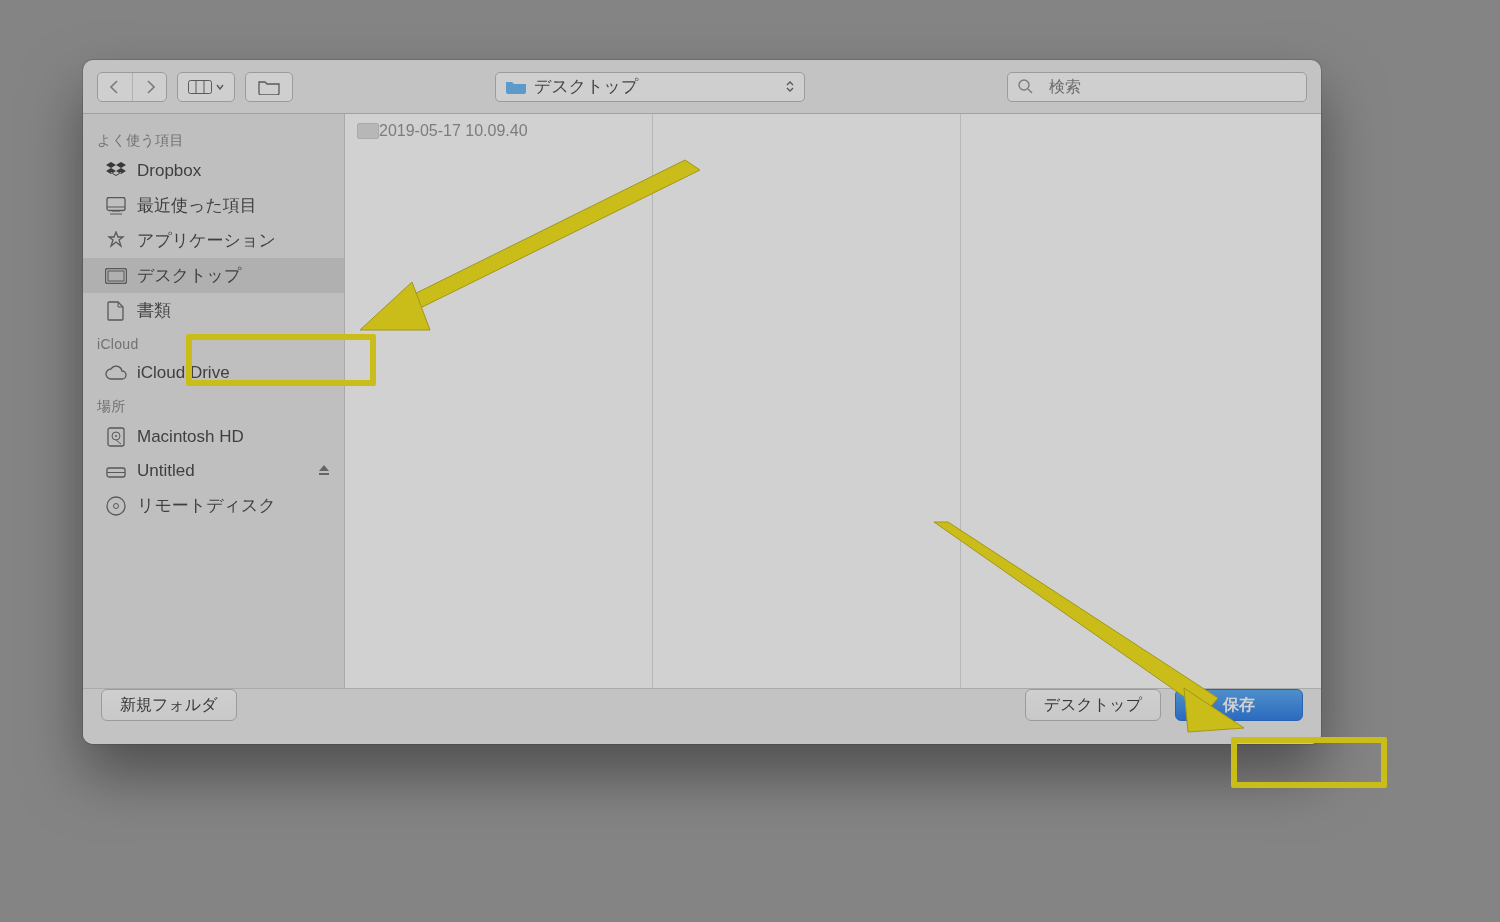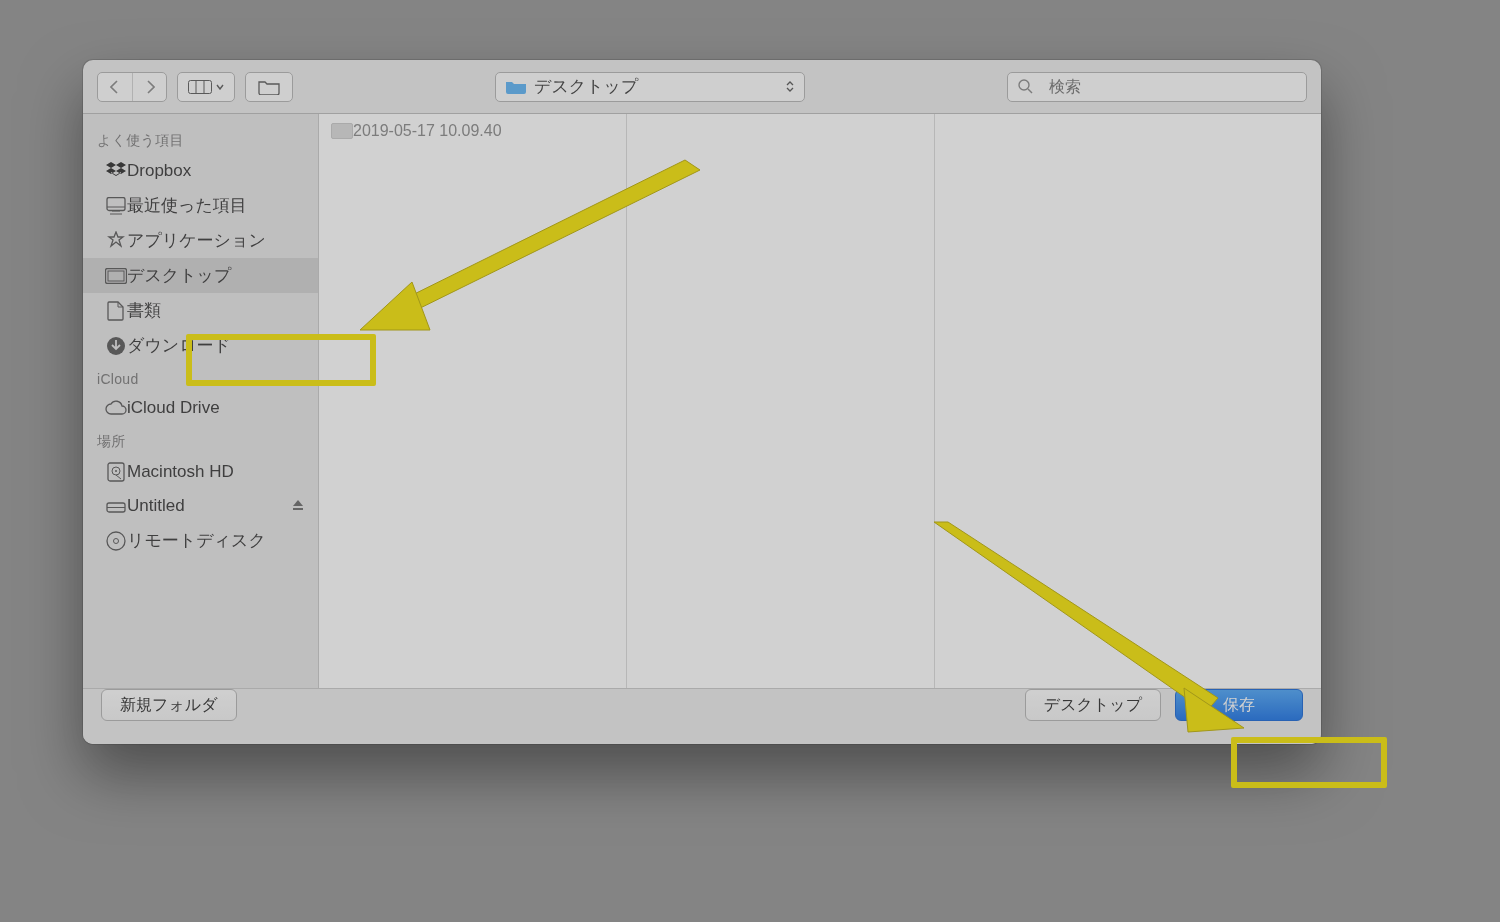--- a/index.html
+++ b/index.html
@@ -95,36 +95,37 @@
   .search input {
     border: none; outline: none; background: transparent;
     flex: 1; font-size: 16px; color:#333;
   }
   .body {
     flex: 1;
     display: flex;
     min-height: 0;
   }
   .sidebar {
-    width: 236px;
+    width: 262px;
     background: #e7e6e7;
     border-right: 1px solid #c9c9c9;
     overflow-y: auto;
     padding: 10px 0 10px 0;
   }
   .sb-section-title {
     font-size: 14px;
     color: #7a7a7a;
     padding: 8px 14px 4px 14px;
     font-weight: 500;
     letter-spacing: 0.3px;
   }
   .sb-item {
     display: flex;
     align-items: center;
+    gap: 10px;
     padding: 6px 14px 6px 22px;
     font-size: 17px;
     color: #353535;
     cursor: default;
     position: relative;
   }
   .sb-item.selected { background: #d2d1d2; }
   .sb-item .ico {
     width: 22px; height: 22px;
     display:flex; align-items:center; justify-content:center;
@@ -176,21 +177,21 @@
     background: linear-gradient(#fdfdfd,#f3f3f3);
     font-size: 16px;
     color:#2a2a2a;
     display:flex; align-items:center; justify-content:center;
     padding: 0 18px;
   }
   .btn.primary {
     background: linear-gradient(#4aa3f7,#1a72e6);
     border-color:#1666d6;
     color:#fff;
-    font-weight:400;
+    font-weight:700;
   }
 
   
   .hl-box {
     position: absolute;
     border: 6px solid #f5e400;
     border-radius: 2px;
     pointer-events: none;
     z-index: 50;
   }
@@ -321,29 +322,20 @@
       <div class="sb-item">
         <span class="ico">
           <svg width="18" height="20" viewBox="0 0 18 20">
               <path d="M2 1 h9 l5 5 v12 a1 1 0 0 1 -1 1 h-13 a1 1 0 0 1 -1 -1 v-16 a1 1 0 0 1 1 -1 z" fill="none" stroke="currentColor" stroke-width="1.3"></path>
               <path d="M11 1 v5 h5" fill="none" stroke="currentColor"></path>
             </svg>
         </span>
         <span>書類</span>
       </div>
 
-      <div class="sb-item">
-        <span class="ico">
-          <svg width="20" height="20" viewBox="0 0 20 20">
-              <circle cx="10" cy="10" r="9" fill="#585858"></circle>
-              <path d="M10 4 v8 M6 9 l4 4 l4 -4" fill="none" stroke="#e7e6e7" stroke-width="1.8"></path>
-            </svg>
-        </span>
-        <span>ダウンロード</span>
-      </div>
 
 
       <div class="sb-section-title">iCloud</div>
 
       <div class="sb-item">
         <span class="ico">
           <svg width="22" height="16" viewBox="0 0 22 16">
               <path d="M6 14 a5 5 0 0 1 0-10 a6 6 0 0 1 11 2 a4 4 0 0 1 0 8 z" fill="none" stroke="currentColor" stroke-width="1.3"></path>
             </svg>
         </span>

